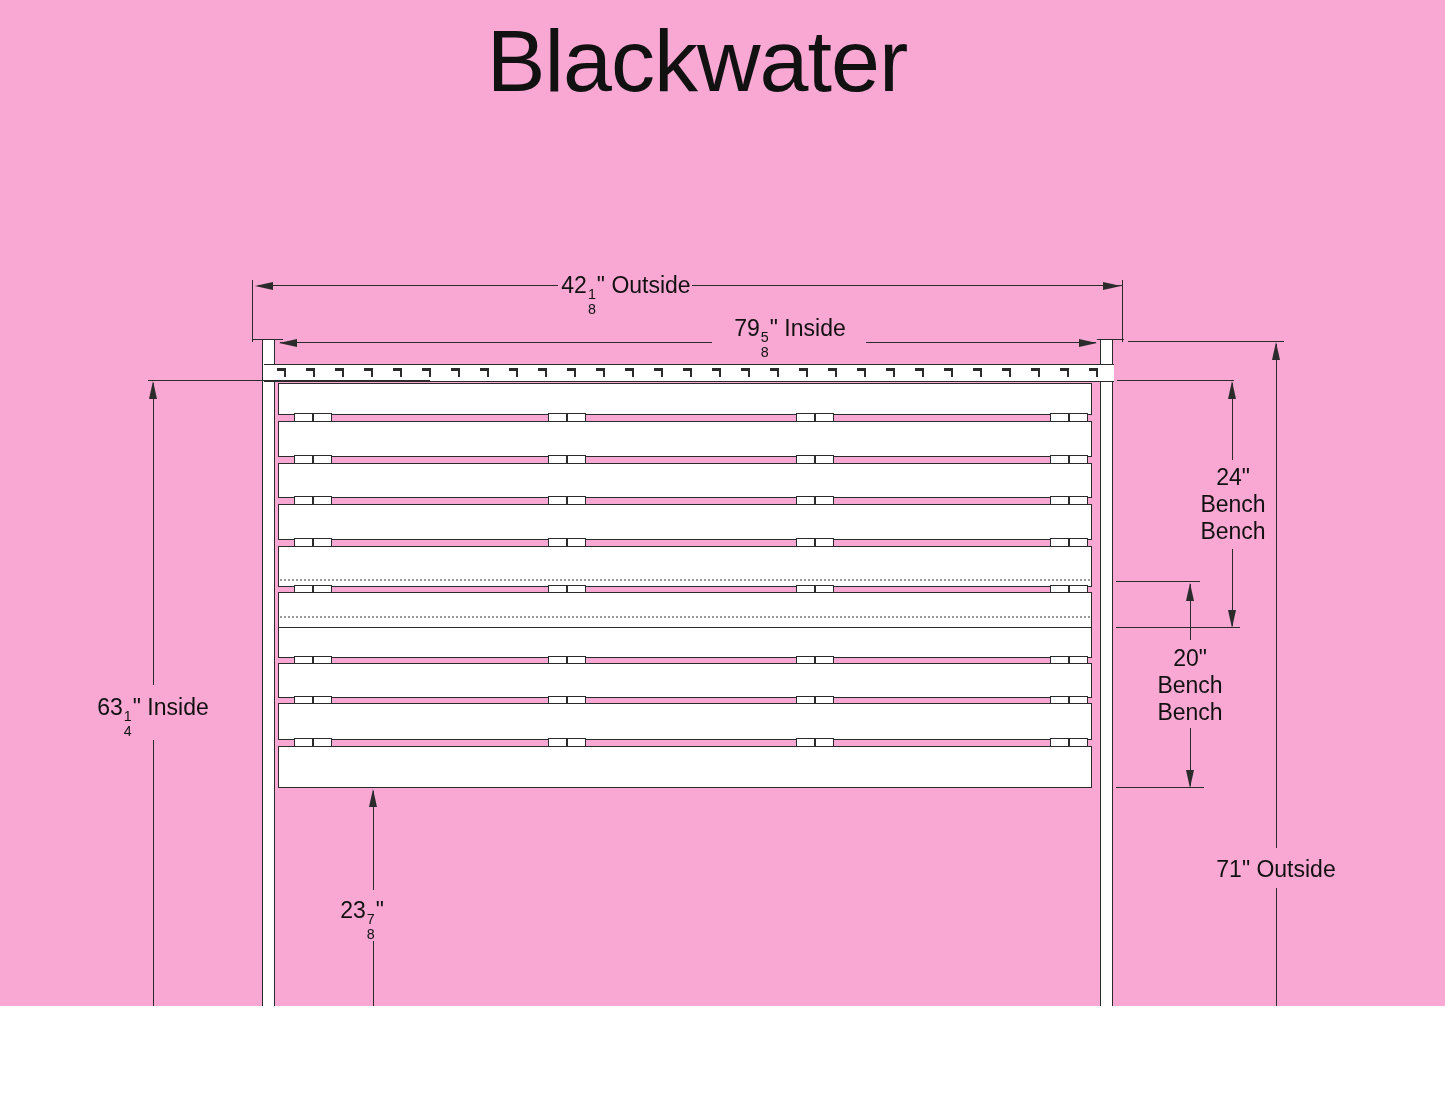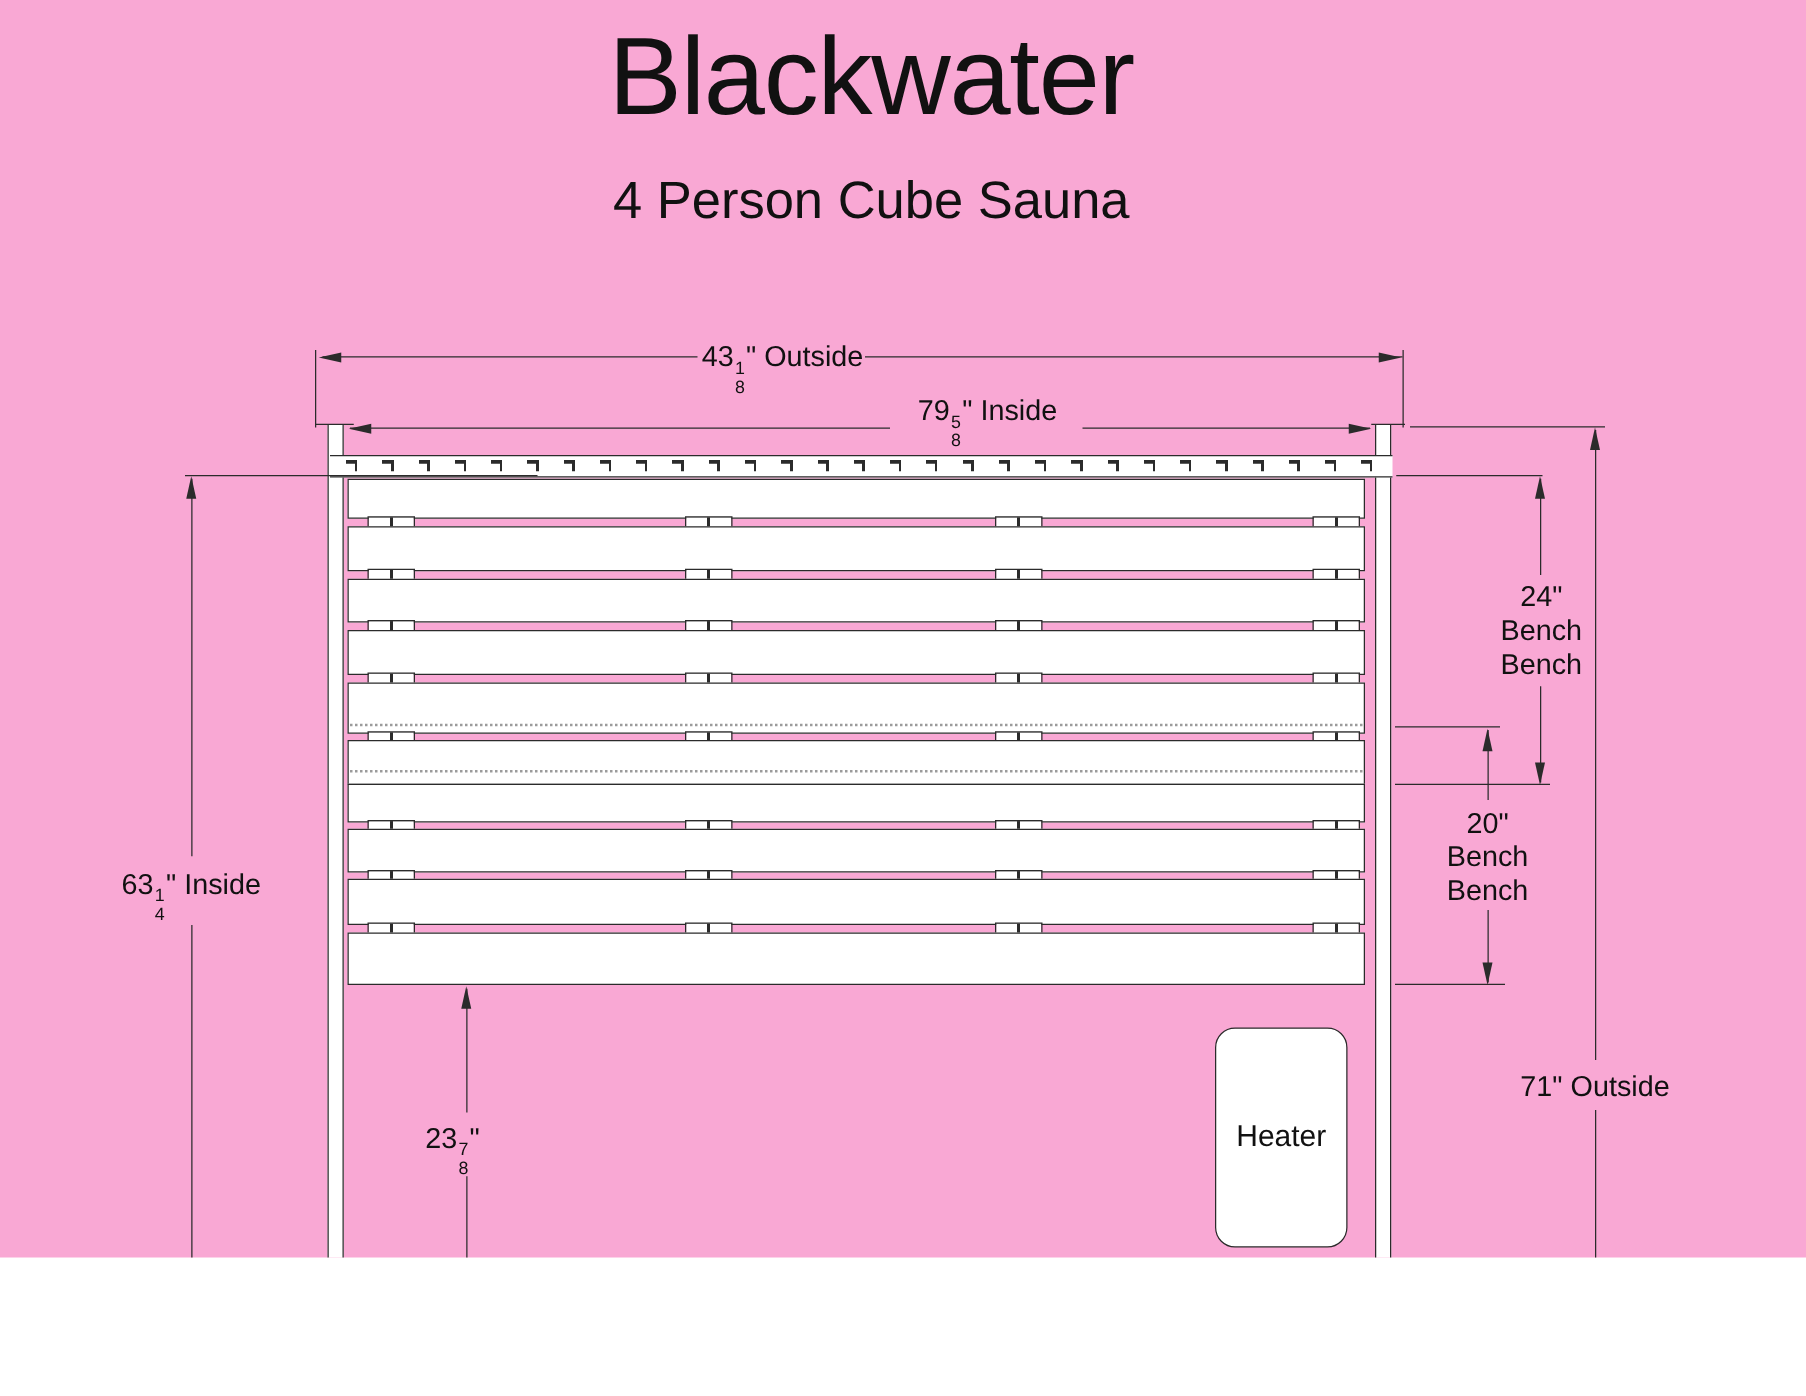--- a/index.html
+++ b/index.html
@@ -48,29 +48,28 @@
   .knob{position:absolute;width:19px;height:19px;border:1.6px solid #2b2b2b;border-radius:50%;background:#fff}
   .knobbar{position:absolute;left:777px;top:1026px;width:12px;height:37px;border-left:1.6px solid #2b2b2b;border-right:1.6px solid #2b2b2b;background:#fff}
   .sill{position:absolute;border:1.2px solid #2b2b2b;background:#fff}
 </style>
 </head>
 <body>
 
 <div class="canvas">
 
   <div class="title">Blackwater</div>
-  <div class="subtitle">4 Person Cube Sauna</div>
 
   <div class="hl" style="left:258px;top:285px;width:300px"></div>
   <div class="hl" style="left:692px;top:285px;width:430px"></div>
   <div class="ar left" style="left:255px;top:282px"></div>
   <div class="ar right" style="left:1103px;top:282px"></div>
   <div class="vl" style="left:252px;top:280px;height:62px"></div>
   <div class="vl" style="left:1122px;top:280px;height:62px"></div>
-  <div class="dimtext" style="left:560px;top:272px;width:132px"><span>43</span><span class="frac">
+  <div class="dimtext" style="left:560px;top:272px;width:132px"><span>42</span><span class="frac">
         <span>1</span>
         <span>8</span>
       </span><span>" Outside</span></div>
 
   <div class="hl" style="left:280px;top:342px;width:432px"></div>
   <div class="hl" style="left:866px;top:342px;width:230px"></div>
   <div class="ar left" style="left:279px;top:339px"></div>
   <div class="ar right" style="left:1079px;top:339px"></div>
   <div class="dimtext" style="left:716px;top:315px;width:148px"><span>79</span><span class="frac">
         <span>5</span>
@@ -197,23 +196,20 @@
 
   <div class="vl" style="left:373px;top:791px;height:99px"></div>
   <div class="vl" style="left:373px;top:941px;height:91px"></div>
   <div class="ar up" style="left:369px;top:789px"></div>
   <div class="ar down" style="left:369px;top:1016px"></div>
   <div class="dimtext" style="left:326px;top:897px;width:72px"><span>23</span><span class="frac">
         <span>7</span>
         <span>8</span>
       </span><span>"</span></div>
 
-  <div class="heater">
-      <span>Heater</span>
-    </div>
 
   <div class="jamb" style="left:534px;top:1022px;width:37px;height:18px"></div>
   <div class="jamb" style="left:811px;top:1023px;width:40px;height:17px"></div>
   <div class="slab"></div>
   <div class="knobbar"></div>
   <div class="knob" style="left:774px;top:1009px"></div>
   <div class="knob" style="left:774px;top:1061px"></div>
   <div class="dimtext" style="left:638px;top:1054px;width:80px;font-size:25px">Door</div>
 
   <div class="sill" style="left:347px;top:1048px;width:108px;height:8px"></div>

